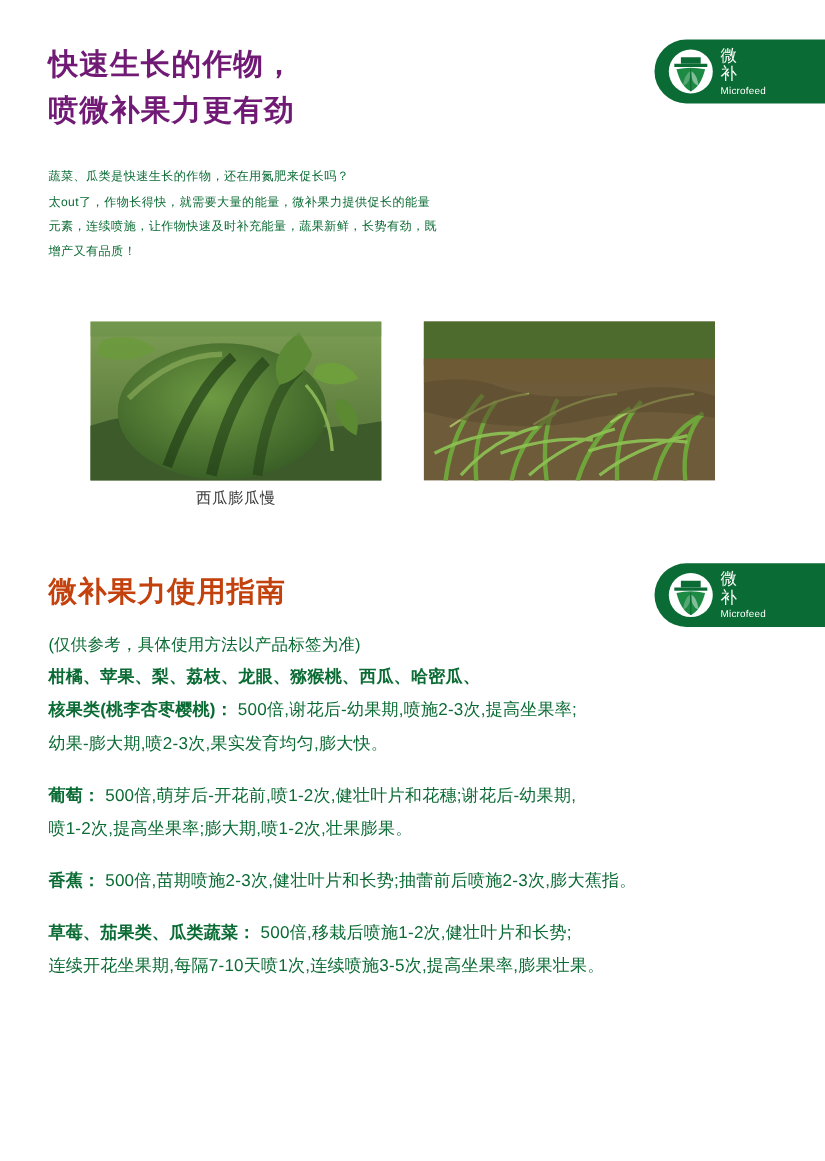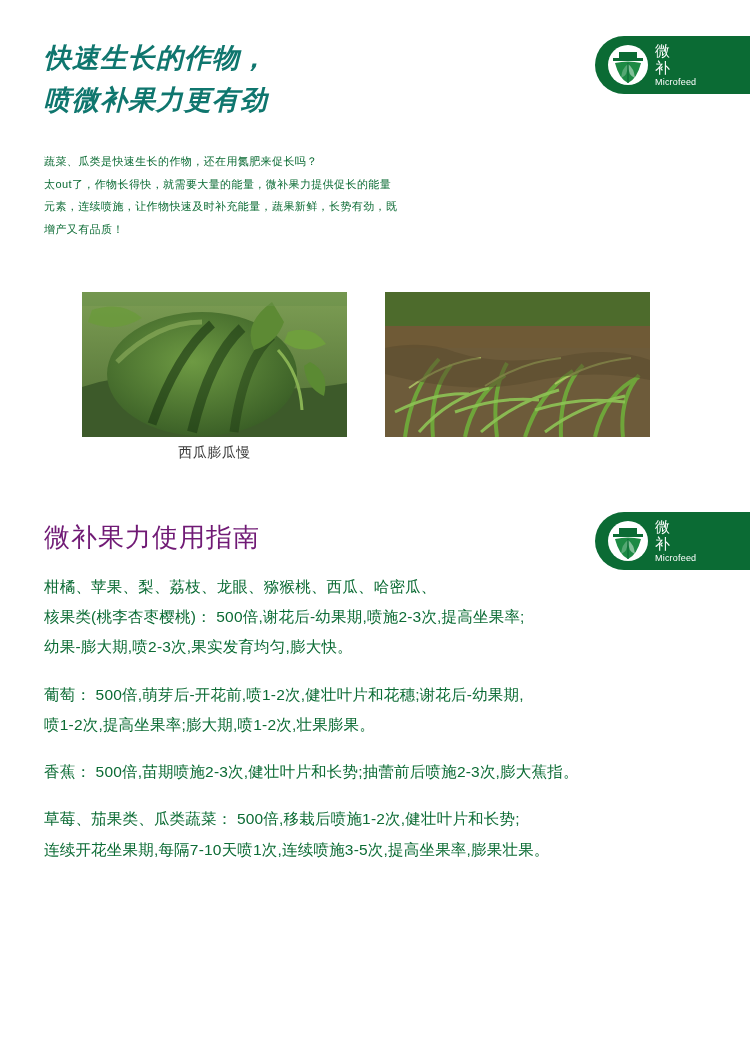--- a/index.html
+++ b/index.html
@@ -60,27 +60,26 @@
   }
 
   .badge-top { top: 36px; }
   .badge-mid { top: 512px; }
 
   
   .headline {
     position: absolute;
     left: 44px;
     top: 38px;
-    color: #0f766e;
+    color: #701a75;
     font-size: 27px;
     font-weight: bold;
     line-height: 1.55;
     letter-spacing: 1px;
     white-space: pre-line;
-    font-style: italic;
   }
 
   .intro {
     position: absolute;
     left: 44px;
     top: 150px;
     width: 620px;
     color: #0b6b34;
     font-size: 11px;
     line-height: 2.05;
@@ -114,23 +113,23 @@
     letter-spacing: 0.5px;
   }
   .photo-caption.left { left: 82px; }
   .photo-caption.right { left: 385px; }
 
   
   .guide-title {
     position: absolute;
     left: 44px;
     top: 520px;
-    color: #701a75;
+    color: #c2410c;
     font-size: 26px;
-    font-weight: normal;
+    font-weight: bold;
     letter-spacing: 1px;
   }
 
   .guide-body {
     position: absolute;
     left: 44px;
     top: 572px;
     width: 660px;
     color: #0b6b34;
     font-size: 15.5px;
@@ -141,21 +140,21 @@
     font-size: 15px;
   }
   .guide-body p {
     margin: 0;
     white-space: pre-line;
   }
   .guide-body p.gap {
     margin-top: 17px;
   }
   .guide-body b {
-    font-weight: normal;
+    font-weight: bold;
     margin-top: 20px;
   }
 </style>
 </head>
 <body>
 
 <div class="brand-badge badge-top">
   <span class="mark">
     <svg width="42" height="42" viewBox="0 0 42 42" aria-hidden="true">
       <circle cx="21" cy="21" r="20" fill="#ffffff"></circle>
@@ -258,20 +257,21 @@
   <span class="wordmark">
     <span class="cn">微</span>
     <span class="cn2">补</span>
     <span class="en">Microfeed</span>
   </span>
 </div>
 
 <div class="guide-title">微补果力使用指南</div>
 
 <div class="guide-body">
+  <p class="note">(仅供参考，具体使用方法以产品标签为准)</p>
 
   <p><b>柑橘、苹果、梨、荔枝、龙眼、猕猴桃、西瓜、哈密瓜、
 核果类(桃李杏枣樱桃)：</b><span> 500倍,谢花后-幼果期,喷施2-3次,提高坐果率;
 幼果-膨大期,喷2-3次,果实发育均匀,膨大快。</span></p>
 
   <p class="gap"><b>葡萄：</b><span> 500倍,萌芽后-开花前,喷1-2次,健壮叶片和花穗;谢花后-幼果期,
 喷1-2次,提高坐果率;膨大期,喷1-2次,壮果膨果。</span></p>
 
   <p class="gap"><b>香蕉：</b><span> 500倍,苗期喷施2-3次,健壮叶片和长势;抽蕾前后喷施2-3次,膨大蕉指。</span></p>
 

